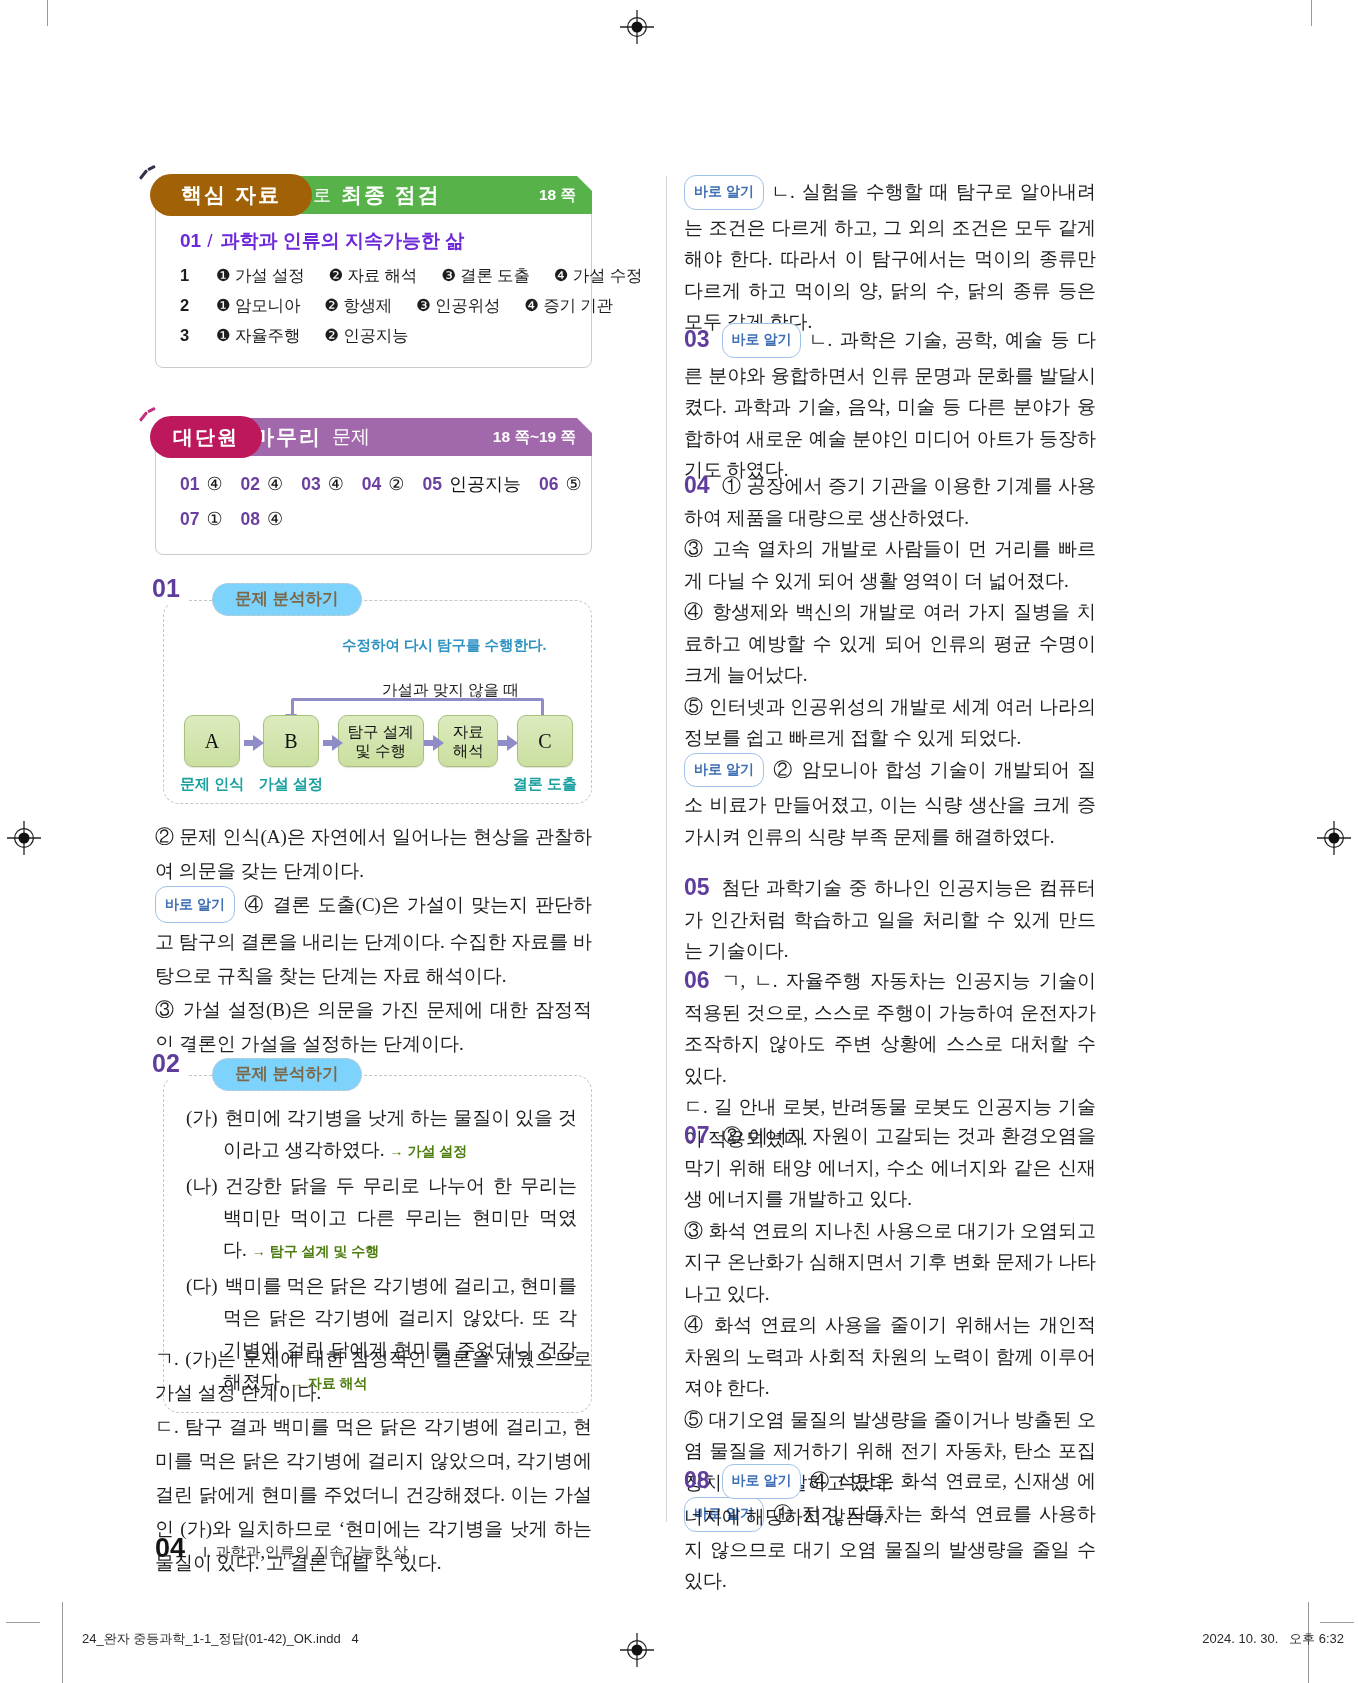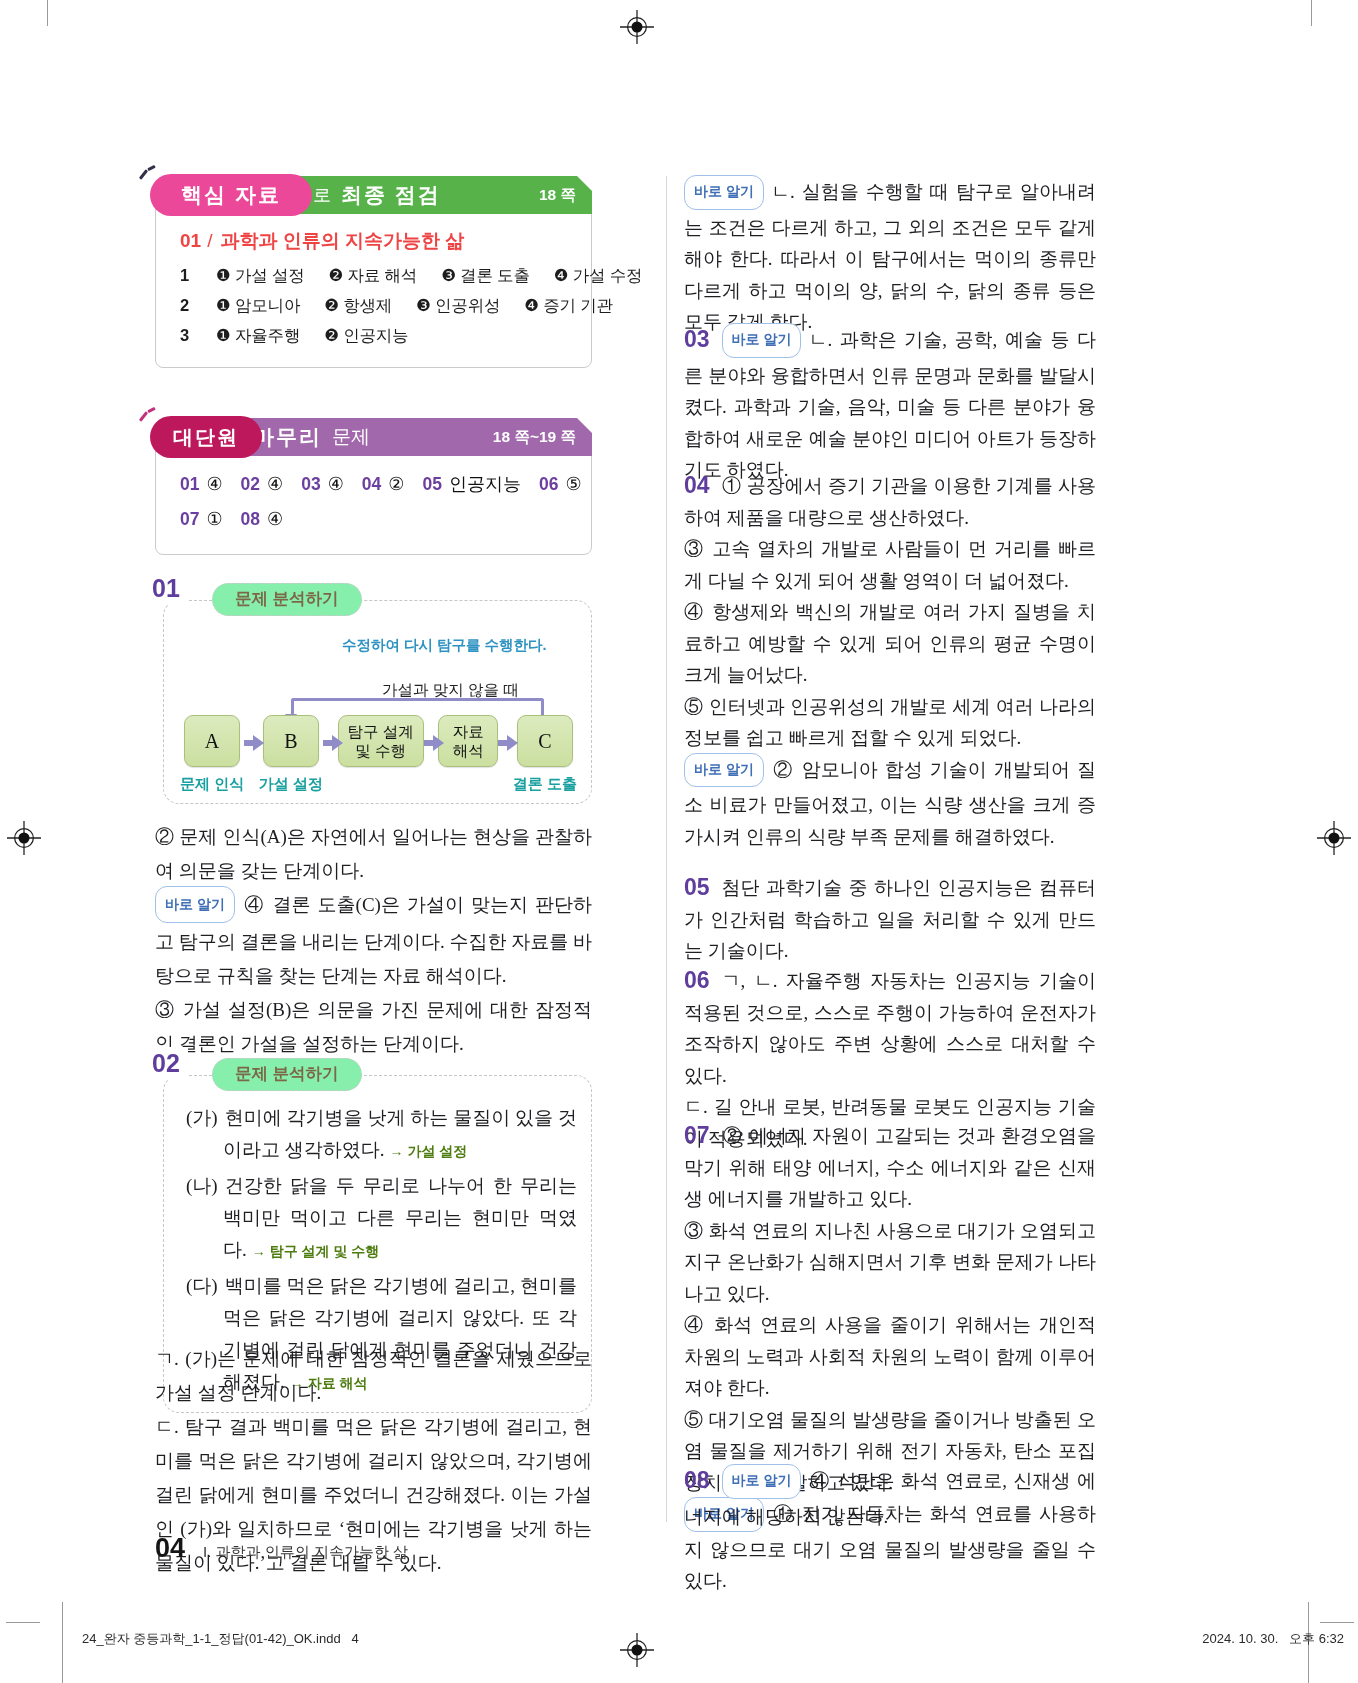--- a/index.html
+++ b/index.html
@@ -14,51 +14,51 @@
   .hbar{position:absolute;left:46px;right:0;top:0;height:38px;display:flex;align-items:center;color:#fff;
         font-family:"Liberation Sans","DejaVu Sans",sans-serif;}
   .bar-green{background:#57b24a;padding-left:112px;clip-path:polygon(0 0,calc(100% - 15px) 0,100% 15px,100% 100%,0 100%);}
   .bar-purple{background:#a169ab;padding-left:52px;clip-path:polygon(0 0,calc(100% - 15px) 0,100% 15px,100% 100%,0 100%);}
   .bar-pre{font-size:18px;margin-right:10px;}
   .bar-strong{font-weight:800;font-size:21px;letter-spacing:2px;}
   .bar-post{font-size:19px;margin-left:10px;text-align:center;}
   .bar-ref{margin-left:auto;padding-right:16px;font-size:15.5px;font-weight:700;white-space:nowrap;}
   .bubble{position:absolute;top:-2px;height:42px;border-radius:22px;display:flex;align-items:center;justify-content:center;
           color:#fff;font-family:"Liberation Sans","DejaVu Sans",sans-serif;font-weight:800;}
-  .bub-purple{left:-5px;width:162px;background:#ec4899;font-size:21px;letter-spacing:2px;}
+  .bub-purple{left:-5px;width:162px;background:#a16207;font-size:21px;letter-spacing:2px;}
   .bub-pink{left:-5px;width:112px;background:#be185d;font-size:20px;letter-spacing:2px;}
   .sparkle{position:absolute;left:-16px;top:-10px;width:18px;height:18px;}
   .sparkle::before,.sparkle::after{content:'';position:absolute;border-radius:1px;}
   .s-dark::before,.s-dark::after{background:#35304a;}
   .s-pink::before,.s-pink::after{background:#c2327e;}
   .sparkle::before{width:3px;height:11px;left:3px;top:3px;transform:rotate(38deg);}
   .sparkle::after{width:3px;height:8px;left:11px;top:-2px;transform:rotate(64deg);}
   .pbody{position:relative;z-index:1;border:1.5px solid #cbcbcb;border-radius:8px;margin-top:-19px;
          padding:30px 18px 12px 24px;background:#fff;}
 
-  .sec-title{font-family:"Liberation Sans","DejaVu Sans",sans-serif;color:#ef4444;font-weight:800;font-size:19px;margin-bottom:11px;}
+  .sec-title{font-family:"Liberation Sans","DejaVu Sans",sans-serif;color:#6d28d9;font-weight:800;font-size:19px;margin-bottom:11px;}
   .sec-no{margin-right:6px;}
   .sec-slash{margin-right:8px;font-weight:400;}
   .ans-row{display:flex;gap:24px;align-items:baseline;font-family:"Liberation Sans","DejaVu Sans",sans-serif;
            font-size:16.5px;color:#1d1d1f;margin:8px 0;}
   .row-no{font-weight:800;min-width:12px;}
   .row-item{font-weight:500;letter-spacing:-0.2px;white-space:nowrap;}
 
   .ans2-row{display:flex;gap:18px;align-items:baseline;margin:6px 0 12px;}
   .a2{white-space:nowrap;}
   .a2no{font-family:"Liberation Sans","DejaVu Sans",sans-serif;font-weight:800;color:#6b3fa0;font-size:17.5px;margin-right:7px;}
   .a2v{font-size:18px;color:#111;}
 
   
   .analysis{position:relative;margin-left:8px;margin-top:17px;border:1.7px dashed #c6c6c6;border-radius:16px;background:#fff;}
   .an-fixed{height:202px;}
   .an-auto{padding:26px 14px 10px 22px;}
   .qno-abs{position:absolute;top:-29px;left:-12px;background:#fff;padding:2px 8px 2px 0;
            font-family:"Liberation Sans","DejaVu Sans",sans-serif;font-weight:800;font-size:25px;color:#5f3d9c;}
-  .pill{position:absolute;top:-18px;left:48px;background:#86efac;border:1.7px dashed #cbcbcb;border-radius:18px;
+  .pill{position:absolute;top:-18px;left:48px;background:#7dd3fc;border:1.7px dashed #cbcbcb;border-radius:18px;
         padding:4px 22px 5px;font-family:"Liberation Sans","DejaVu Sans",sans-serif;font-weight:700;font-size:16.5px;color:#7c6848;}
 
   
   .diagram{position:absolute;inset:0;}
   .dg-note{position:absolute;left:178px;top:34px;font-family:"Liberation Sans","DejaVu Sans",sans-serif;
            font-weight:700;font-size:14.5px;color:#2e93c2;line-height:21px;}
   .dg-note span{display:block;}
   .dg-branch{position:absolute;left:218px;top:79px;font-family:"Liberation Sans","DejaVu Sans",sans-serif;
              font-weight:500;font-size:15.5px;color:#222;}
   .dg-bracket{position:absolute;left:127px;top:97px;width:247px;height:17px;border:3.5px solid #8f8cc8;border-bottom:none;border-radius:3px 3px 0 0;}

